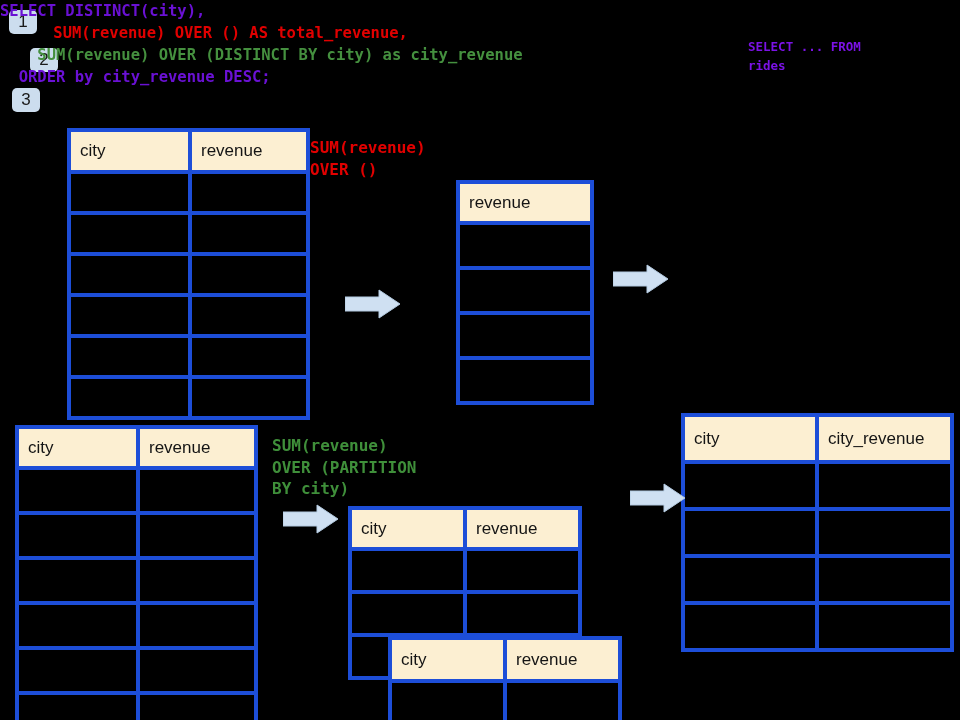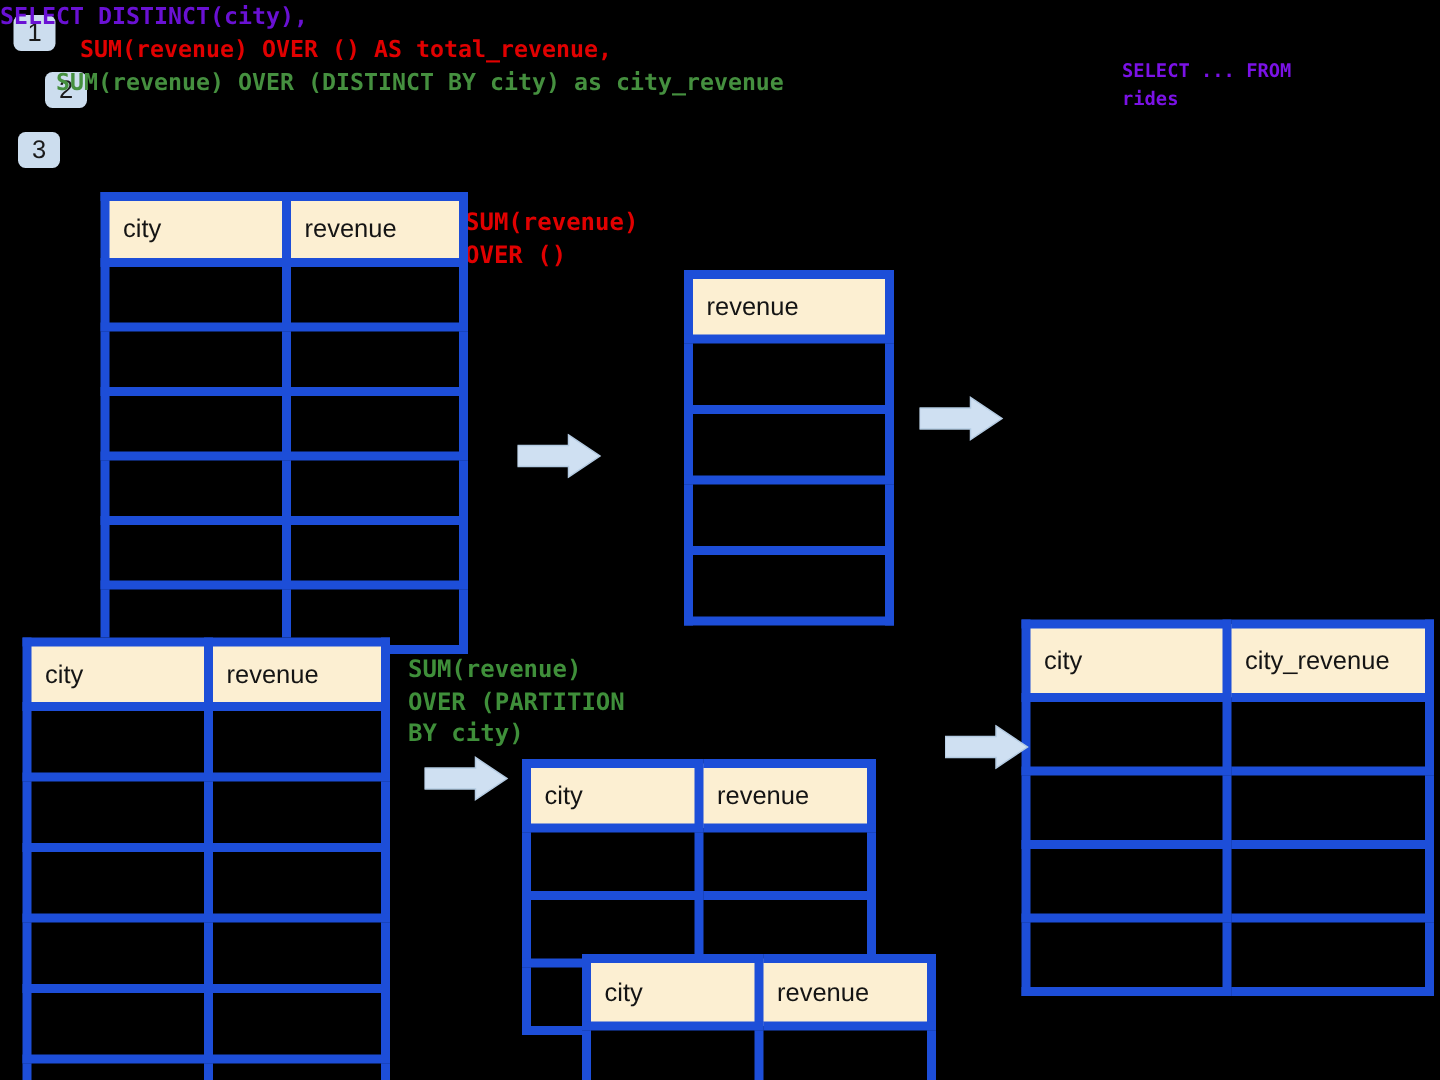--- a/index.html
+++ b/index.html
@@ -73,21 +73,21 @@
   #annot-part   { left: 272px; top: 435px; color: #3f8f3a; }
 
   
   .gtable {
     position: absolute;
     border-collapse: collapse;
     table-layout: fixed;
     background: #000000;
   }
   .gtable th, .gtable td {
-    border: 6px solid #1d4ed8;
+    border: 4px solid #1d4ed8;
     padding: 0;
     margin: 0;
   }
   .gtable th {
     background: #fcefd2;
     color: #141414;
     font-family: "Liberation Sans", sans-serif;
     font-weight: normal;
     font-size: 17px;
     text-align: left;
@@ -114,20 +114,21 @@
 <div id="stage">
 
   <div class="badge" id="badge-1">1</div>
   <div class="badge" id="badge-2">2</div>
   <div class="badge" id="badge-3">3</div>
 
   <div id="sql-main">
     <div class="sql sql-purple" style="position:relative;left:0;top:0;">SELECT DISTINCT(city),</div>
     <div class="sql sql-red" style="position:relative;left:16px;top:0;">    SUM(revenue) OVER () AS total_revenue,</div>
     <div class="sql sql-green" style="position:relative;left:0;top:0;">    SUM(revenue) OVER (DISTINCT BY city) as city_revenue</div>
+    <div class="sql sql-purple" style="position:relative;left:0;top:0;">  ORDER by city_revenue DESC;</div>
   </div>
 
   <div id="sql-note">SELECT ... FROM
 rides</div>
 
   <div class="annot" id="annot-total">SUM(revenue)
 OVER ()</div>
 
   <div class="annot" id="annot-part">SUM(revenue)
 OVER (PARTITION

